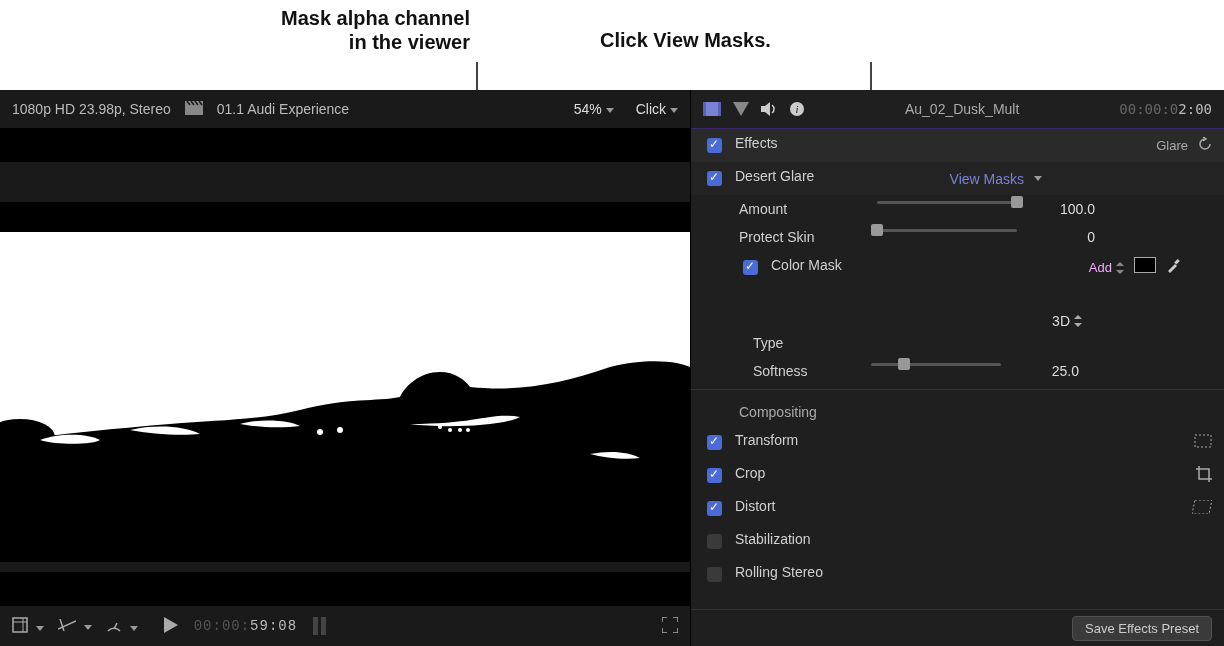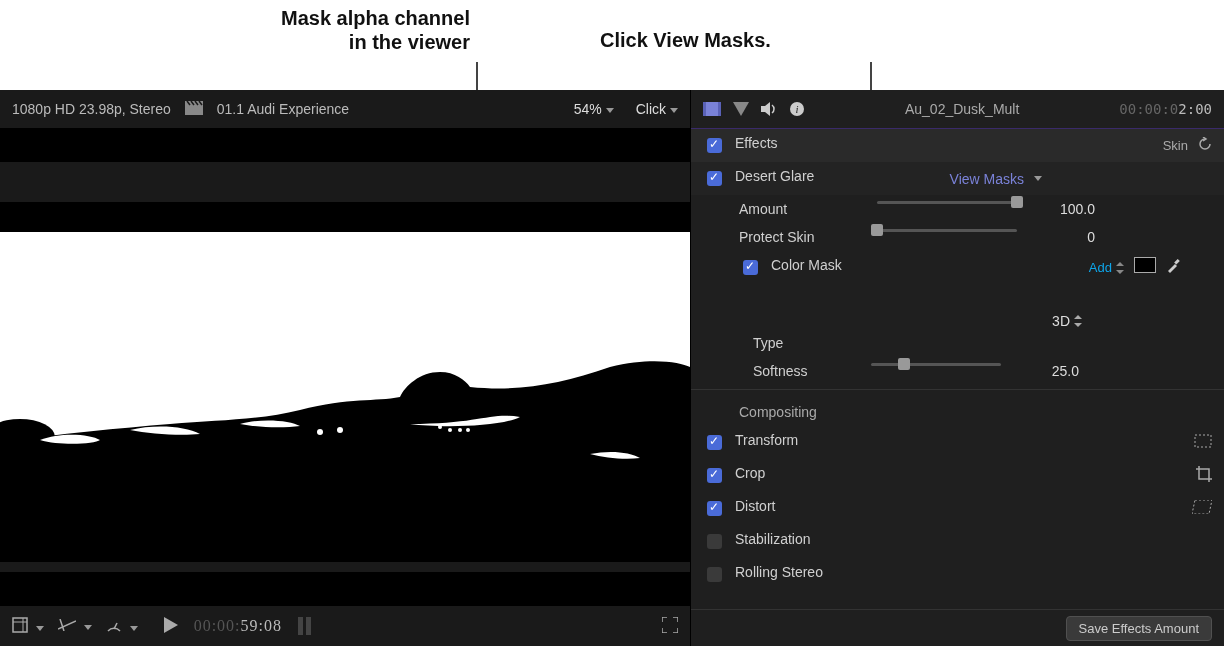--- a/index.html
+++ b/index.html
@@ -64,21 +64,21 @@
   }
   .viewer-content svg { display:block; }
   .viewer-footer {
     height:40px;
     display:flex;
     align-items:center;
     padding:0 12px;
     gap:16px;
     color:#bbb;
   }
-  .timecode { font-family: Liberation Serif, serif; font-size:16px; letter-spacing:1px; }
+  .timecode { font-family: Liberation Mono, monospace; font-size:14px; letter-spacing:1px; }
   .tc-dark { color:#555; }
   .insp-pane {
     flex:1;
     display:flex;
     flex-direction:column;
     background:#1f1f1f;
     border-left:1px solid #000;
   }
   .insp-header {
     height:38px;
@@ -158,21 +158,21 @@
     border-radius:2px;
     transform:translateX(-50%);
   }
   .value-cell{
     width:60px;
     text-align:right;
     color:#ddd;
     font-size:14px;
   }
   .add-drop {
-    color:#0ea5e9;
+    color:#f0abfc;
     font-size:13px;
     display:flex;
     align-items:center;
     gap:4px;
   }
   .type-drop {
     color:#ddd;
     font-size:14px;
     display:flex;
     align-items:center;
@@ -362,21 +362,21 @@
       <span class="tc-right">
         <span style="color:#666;">00:00:0</span><span>2:00</span>
       </span>
     </div>
 
     <div class="insp-body">
       <div class="row section">
         <input type="checkbox" checked="" style="">
         <span class="label">Effects</span>
         <div class="right-icons">
-          <span class="hide-link">Skin</span>
+          <span class="hide-link">Glare</span>
           <span><svg width="14" height="14">
                 <path d="M 12 7 A 5 5 0 1 1 7 2" fill="none" stroke="#aaa" stroke-width="1.5"></path>
                 <polyline points="5,0 8,2 5,4" fill="none" stroke="#aaa" stroke-width="1.5"></polyline>
               </svg></span>
         </div>
       </div>
 
       <div class="row effect">
         <input type="checkbox" checked="" style="">
         <span class="label">Desert Glare</span>
@@ -487,16 +487,16 @@
         <span class="label">Stabilization</span>
       </div>
 
       <div class="row">
         <input type="checkbox" style="">
         <span class="label">Rolling Stereo</span>
       </div>
     </div>
 
     <div class="insp-footer">
-      <div class="save-btn">Save Effects Amount</div>
+      <div class="save-btn">Save Effects Preset</div>
     </div>
   </div>
 </div>
 
 </body></html>

